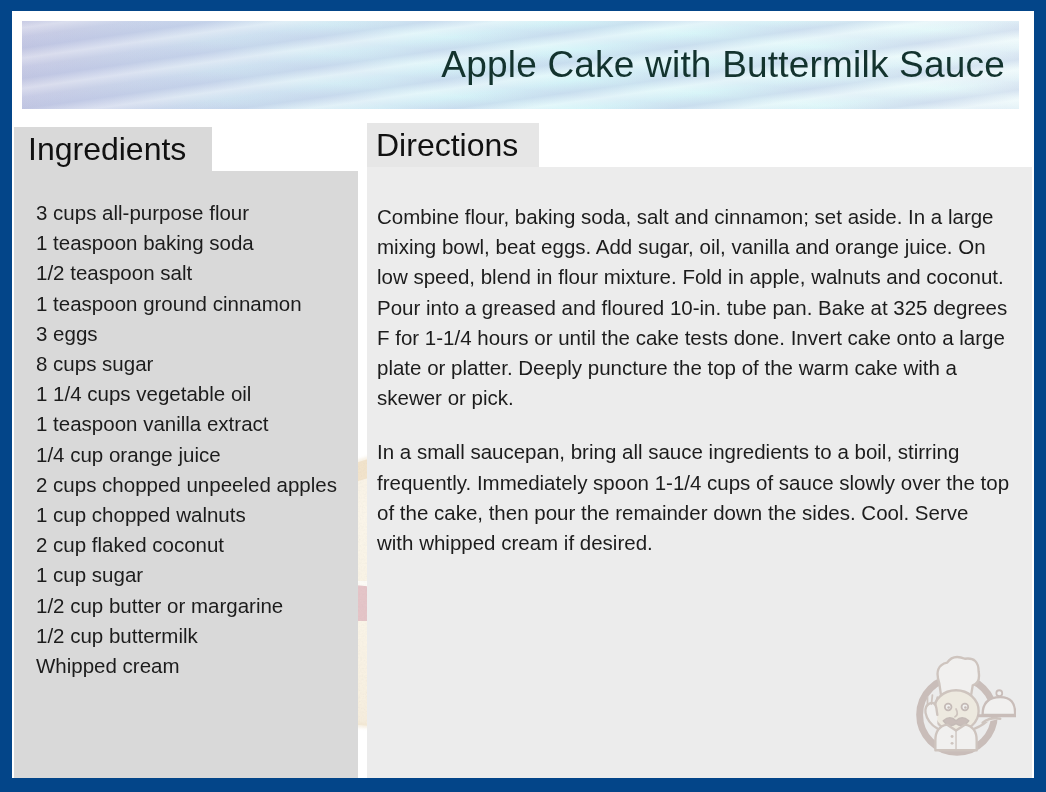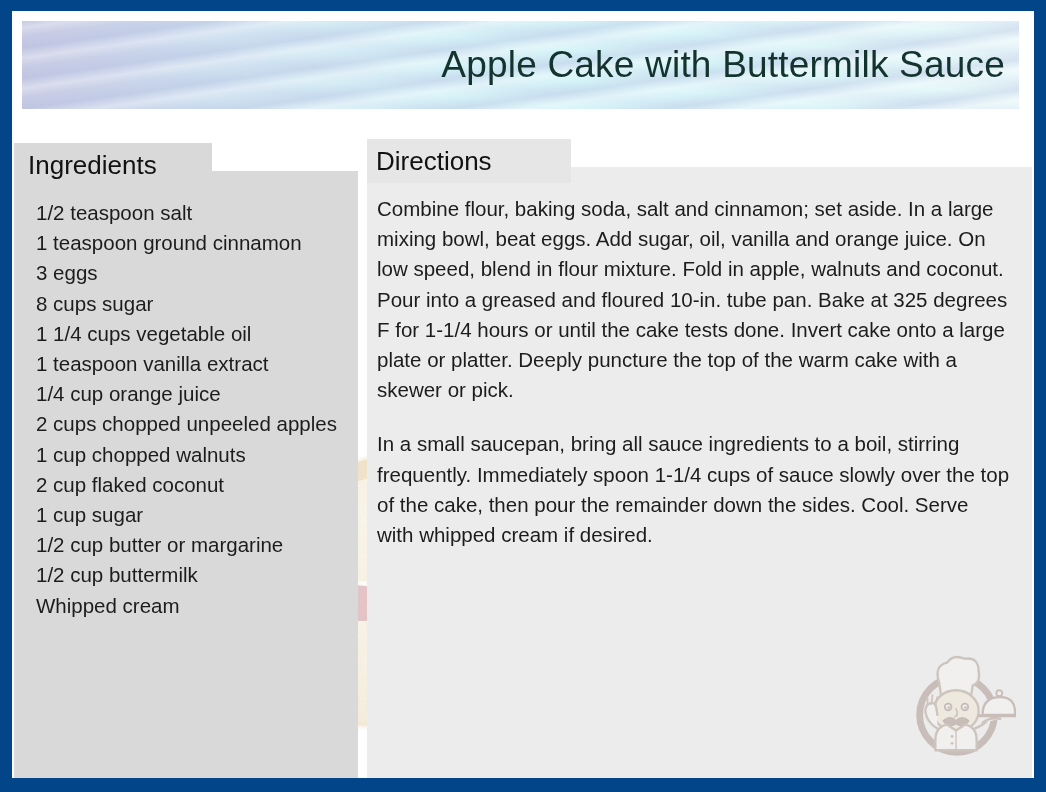--- a/index.html
+++ b/index.html
@@ -107,29 +107,28 @@
   }
 
   .tab {
     position: absolute;
     left: 0;
     top: 0;
     height: 44px;
     padding: 0 12px 0 14px;
     display: flex;
     align-items: center;
-    font-size: 26px;
+    font-size: 32px;
     font-weight: 400;
     color: #111111;
     white-space: nowrap;
     z-index: 3;
-    margin-top: 16px;
   }
   .col-ingredients .tab { background: #d9d9d9; width: 198px; }
-  .col-directions  .tab { background: #e6e6e6; width: 204px; padding-left: 9px; text-align: right; }
+  .col-directions  .tab { background: #e6e6e6; width: 172px; padding-left: 9px; text-align: right; }
 
   .panel {
     position: absolute;
     left: 0;
     top: 44px;
     width: 100%;
     height: 607px;
     z-index: 1;
   }
   .col-ingredients .panel { background: #d9d9d9; height: 607px; }
@@ -149,21 +148,21 @@
     font-size: 20.5px;
     line-height: 30.2px;
     color: #1c1c1c;
     white-space: nowrap;
   }
 
   
   .dir-body {
     position: absolute;
     left: 0;
-    top: 44px;
+    top: 52px;
     width: 100%;
     padding: 27px 22px 0 10px;
     z-index: 4;
   }
   .dir-body p {
     font-size: 20.5px;
     line-height: 30.2px;
     color: #1c1c1c;
     text-align: left;
   }
@@ -248,20 +247,22 @@
           <path d="M28,296 L18,120 Q30,70 78,50 Q170,14 272,28 Q378,42 412,96
                    Q432,128 428,186 L418,286 Q300,312 180,308 Q92,305 28,296 Z" fill="none" stroke="#e6d2ae" stroke-width="5" opacity="0.55" filter="url(#soften)"></path>
         </g>
       </svg>
     </div>
 
     <div class="col-ingredients">
       <div class="panel"></div>
       <div class="tab">Ingredients</div>
       <ul class="ing-list">
+        <li>3 cups all-purpose flour</li>
+        <li>1 teaspoon baking soda</li>
         <li>1/2 teaspoon salt</li>
         <li>1 teaspoon ground cinnamon</li>
         <li>3 eggs</li>
         <li>8 cups sugar</li>
         <li>1 1/4 cups vegetable oil</li>
         <li>1 teaspoon vanilla extract</li>
         <li>1/4 cup orange juice</li>
         <li>2 cups chopped unpeeled apples</li>
         <li>1 cup chopped walnuts</li>
         <li>2 cup flaked coconut</li>

